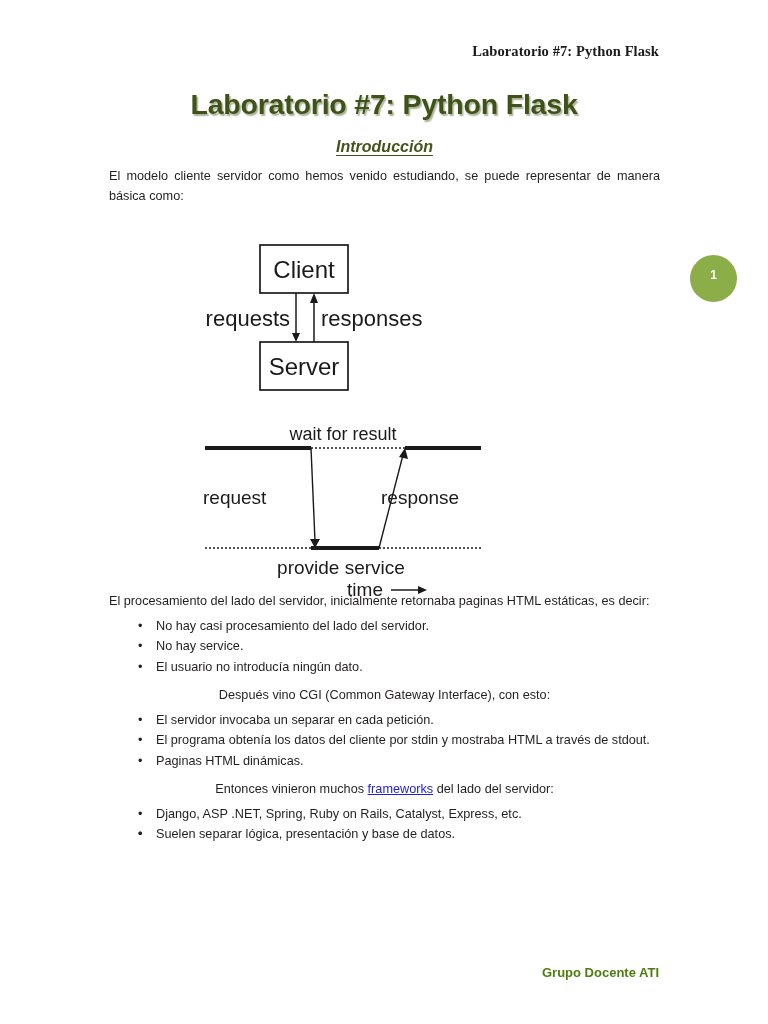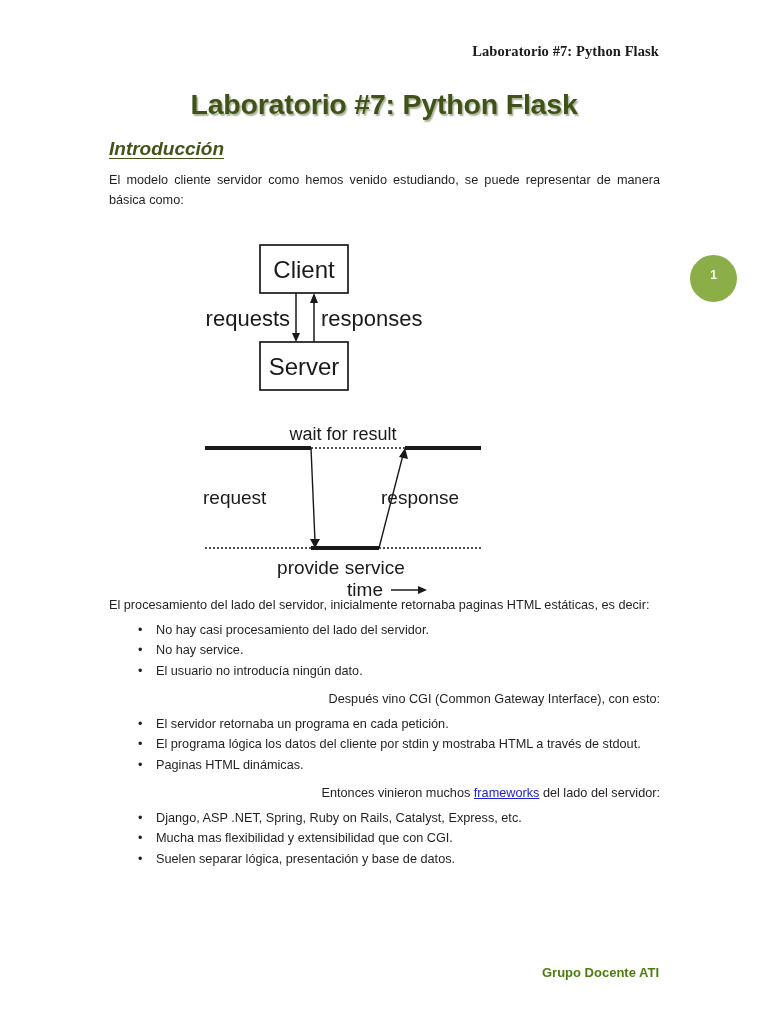--- a/index.html
+++ b/index.html
@@ -50,35 +50,36 @@
     top: 138px;
     left: 109px;
     width: 551px;
   }
 
   h2.section-heading {
     margin: 0 0 11px 0;
     font-family: "Liberation Sans", sans-serif;
     font-weight: bold;
     font-style: italic;
-    font-size: 19px;
+    font-size: 16px;
     color: #43541b;
     text-decoration: underline;
     text-underline-offset: 3px;
+    text-align: center;
   }
 
   p.body-text {
     margin: 8px 0 4px 0;
     font-size: 12.7px;
     line-height: 19.5px;
     text-align: justify;
     color: #231f20;
   }
   p.body-text.lead { text-align: justify; }
-  p.body-text.plain { text-align: right; }
+  p.body-text.plain { text-align: center; }
 
   ul.bullets {
     margin: 5px 0 9px 0;
     padding: 0;
     list-style: none;
   }
   ul.bullets li {
     position: relative;
     padding-left: 47px;
     margin-bottom: 1px;
@@ -234,42 +235,41 @@
       <span class="bullet-dot">•</span>
       <span>El usuario no introducía ningún dato.</span>
     </li>
   </ul>
 
   <p class="body-text plain">Después vino CGI (Common Gateway Interface), con esto:</p>
 
   <ul class="bullets">
     <li>
       <span class="bullet-dot">•</span>
-      <span>El servidor retornaba un programa en cada petición.</span>
+      <span>El servidor invocaba un separar en cada petición.</span>
     </li>
     <li class="justify">
       <span class="bullet-dot">•</span>
-      <span>El programa lógica los datos del cliente por stdin y mostraba HTML a través de stdout.</span>
+      <span>El programa obtenía los datos del cliente por stdin y mostraba HTML a través de stdout.</span>
     </li>
     <li>
       <span class="bullet-dot">•</span>
       <span>Paginas HTML dinámicas.</span>
     </li>
   </ul>
 
   <p class="body-text plain"><span>Entonces vinieron muchos </span><a class="inline-link" href="#">frameworks</a><span> del lado del servidor:</span></p>
 
   <ul class="bullets">
     <li>
       <span class="bullet-dot">•</span>
       <span>Django, ASP .NET, Spring, Ruby on Rails, Catalyst, Express, etc.</span>
     </li>
     <li>
       <span class="bullet-dot">•</span>
-      <span>Mucha mas flexibilidad y extensibilidad que con CGI.</span>
     </li>
     <li>
       <span class="bullet-dot">•</span>
       <span>Suelen separar lógica, presentación y base de datos.</span>
     </li>
   </ul>
 
 </div>
 
 <div class="page-footer">Grupo Docente ATI</div>

